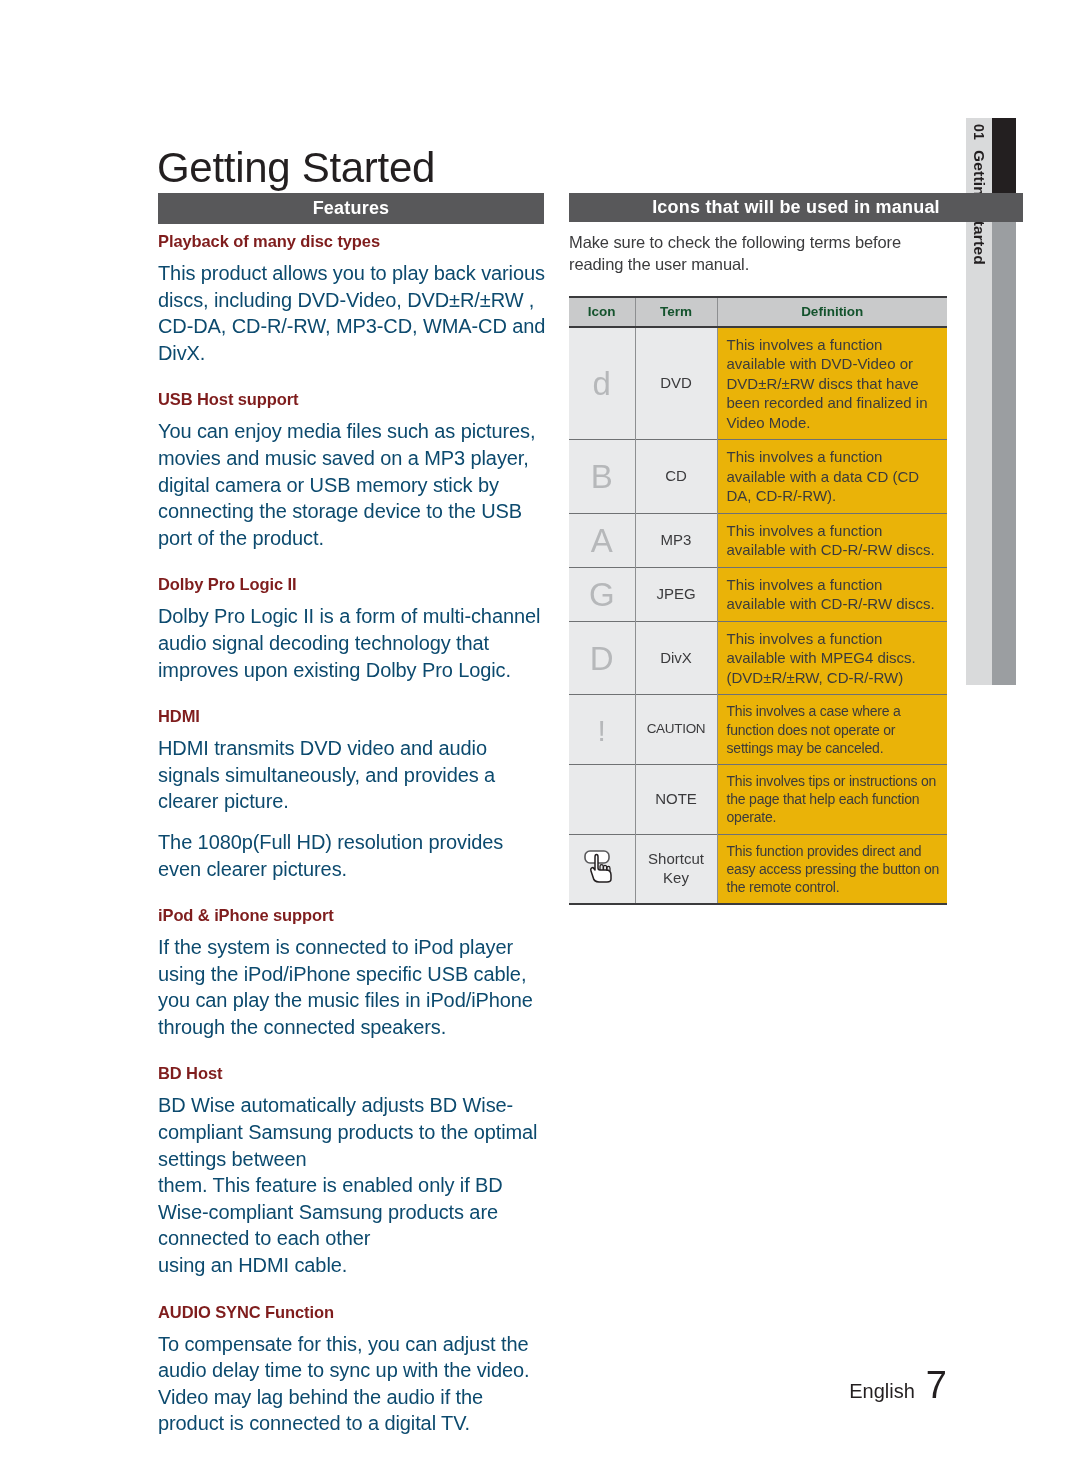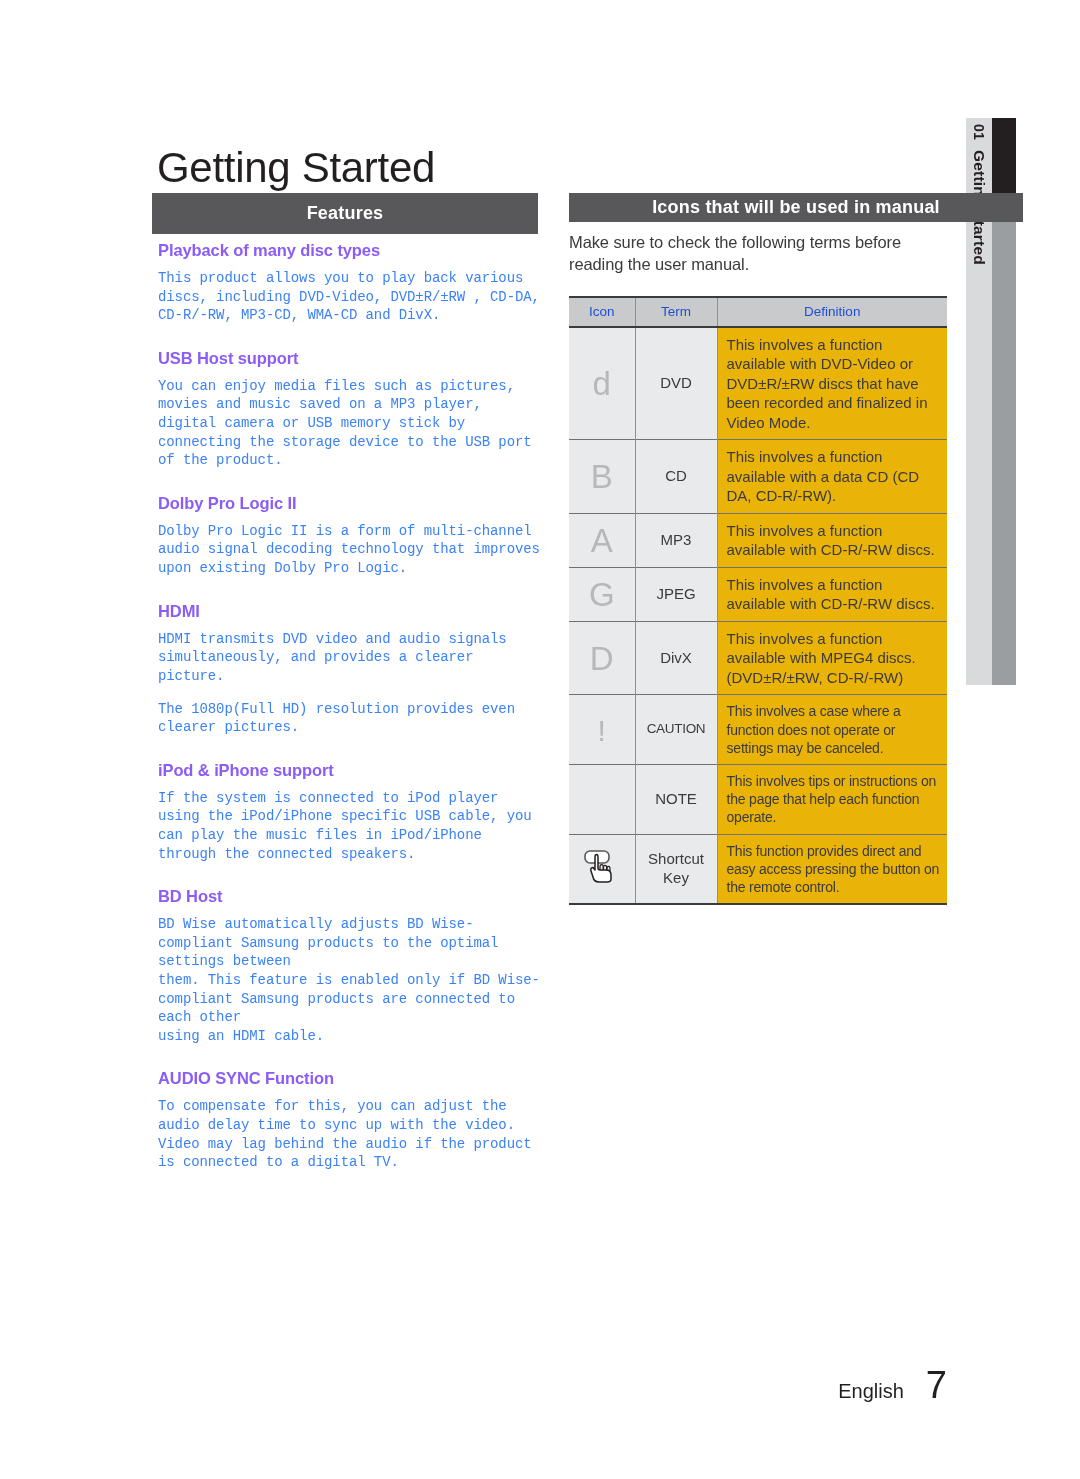--- a/index.html
+++ b/index.html
@@ -92,24 +92,24 @@
     background: #58585a;
     color: #ffffff;
     font-size: 18px;
     font-weight: bold;
     display: flex;
     align-items: center;
     justify-content: center;
     letter-spacing: 0.2px;
   }
   #features-bar {
-    left: 152px;
+    left: 158px;
     top: 193px;
     width: 386px;
-    height: 41px;
+    height: 31px;
   }
   #icons-bar {
     left: 569px;
     top: 193px;
     width: 454px;
     height: 29px;
   }
 
   
   #col-left {
@@ -121,31 +121,30 @@
   #col-right {
     position: absolute;
     left: 569px;
     top: 232px;
     width: 380px;
   }
 
   h3.sub {
     font-size: 16.5px;
     font-weight: bold;
-    margin: 9px 0 9px 0;
-    color: #8b5cf6;
+    margin: 0 0 9px 0;
+    color: #7f1d1d;
     letter-spacing: -0.1px;
   }
   p.body {
-    font-size: 14px;
+    font-size: 20px;
     line-height: 1.33;
     margin: 0 0 0 0;
-    color: #3b82f6;
+    color: #0c4a6e;
     letter-spacing: -0.1px;
-    font-family: Liberation Mono, monospace;
   }
   .block { margin-bottom: 24px; }
   .block p.body + p.body { margin-top: 14px; }
   .block.tight p.body + p.body { margin-top: 0; }
 
   #intro-text {
     font-size: 16.5px;
     line-height: 1.33;
     color: #3b3b3d;
     margin: 0 0 20px 0;
@@ -160,22 +159,22 @@
     border-top: 2.5px solid #3b3b3d;
     border-bottom: 2.5px solid #3b3b3d;
   }
   #icon-table col.c-icon { width: 66px; }
   #icon-table col.c-term { width: 82px; }
   #icon-table col.c-def  { width: 230px; }
 
   #icon-table thead th {
     background: #c9cacb;
     font-size: 13.5px;
-    font-weight: normal;
-    color: #1d4ed8;
+    font-weight: bold;
+    color: #14532d;
     padding: 6px 0 7px 0;
     text-align: center;
     border-right: 1.3px solid #8d8f91;
     border-bottom: 2.2px solid #3b3b3d;
     font-stretch: condensed;
   }
   #icon-table thead th:last-child { border-right: none; }
 
   #icon-table tbody td {
     border-top: 1.3px solid #6f7173;
@@ -227,21 +226,21 @@
     height: 40px;
   }
 
   
   #footer {
     position: absolute;
     right: 133px;
     bottom: 72px;
     display: flex;
     align-items: baseline;
-    gap: 22px;
+    gap: 11px;
     color: #231f20;
   }
   #footer-lang { font-size: 20px; }
   #footer-page { font-size: 38px; }
 </style>
 </head>
 <body>
 
 <div id="page">
 

